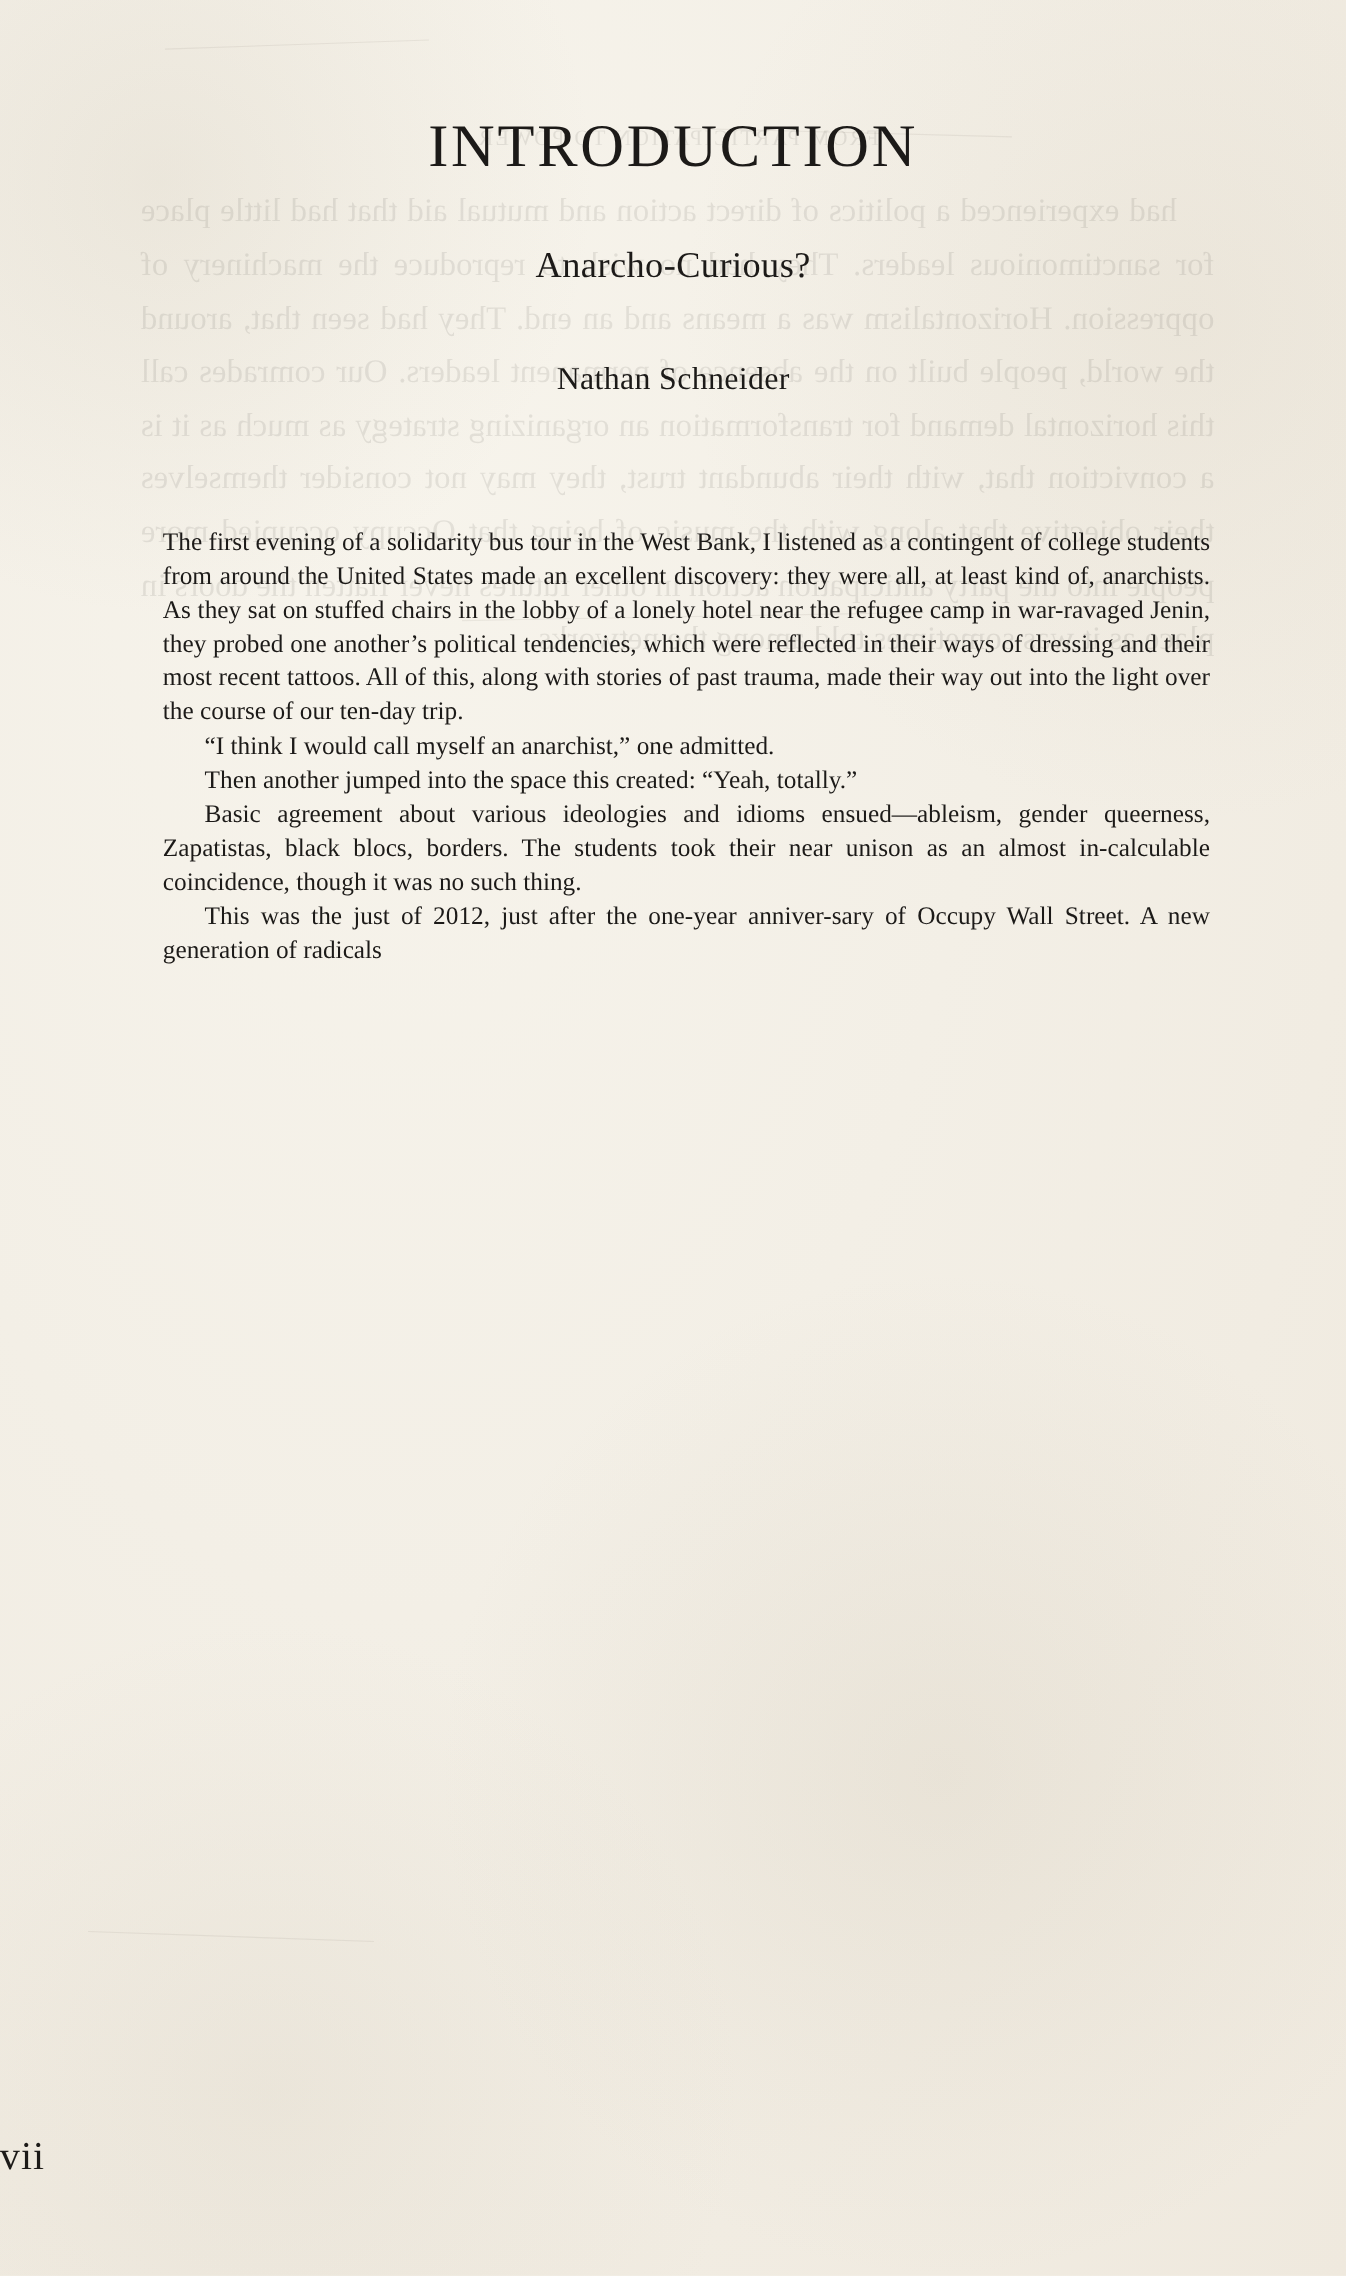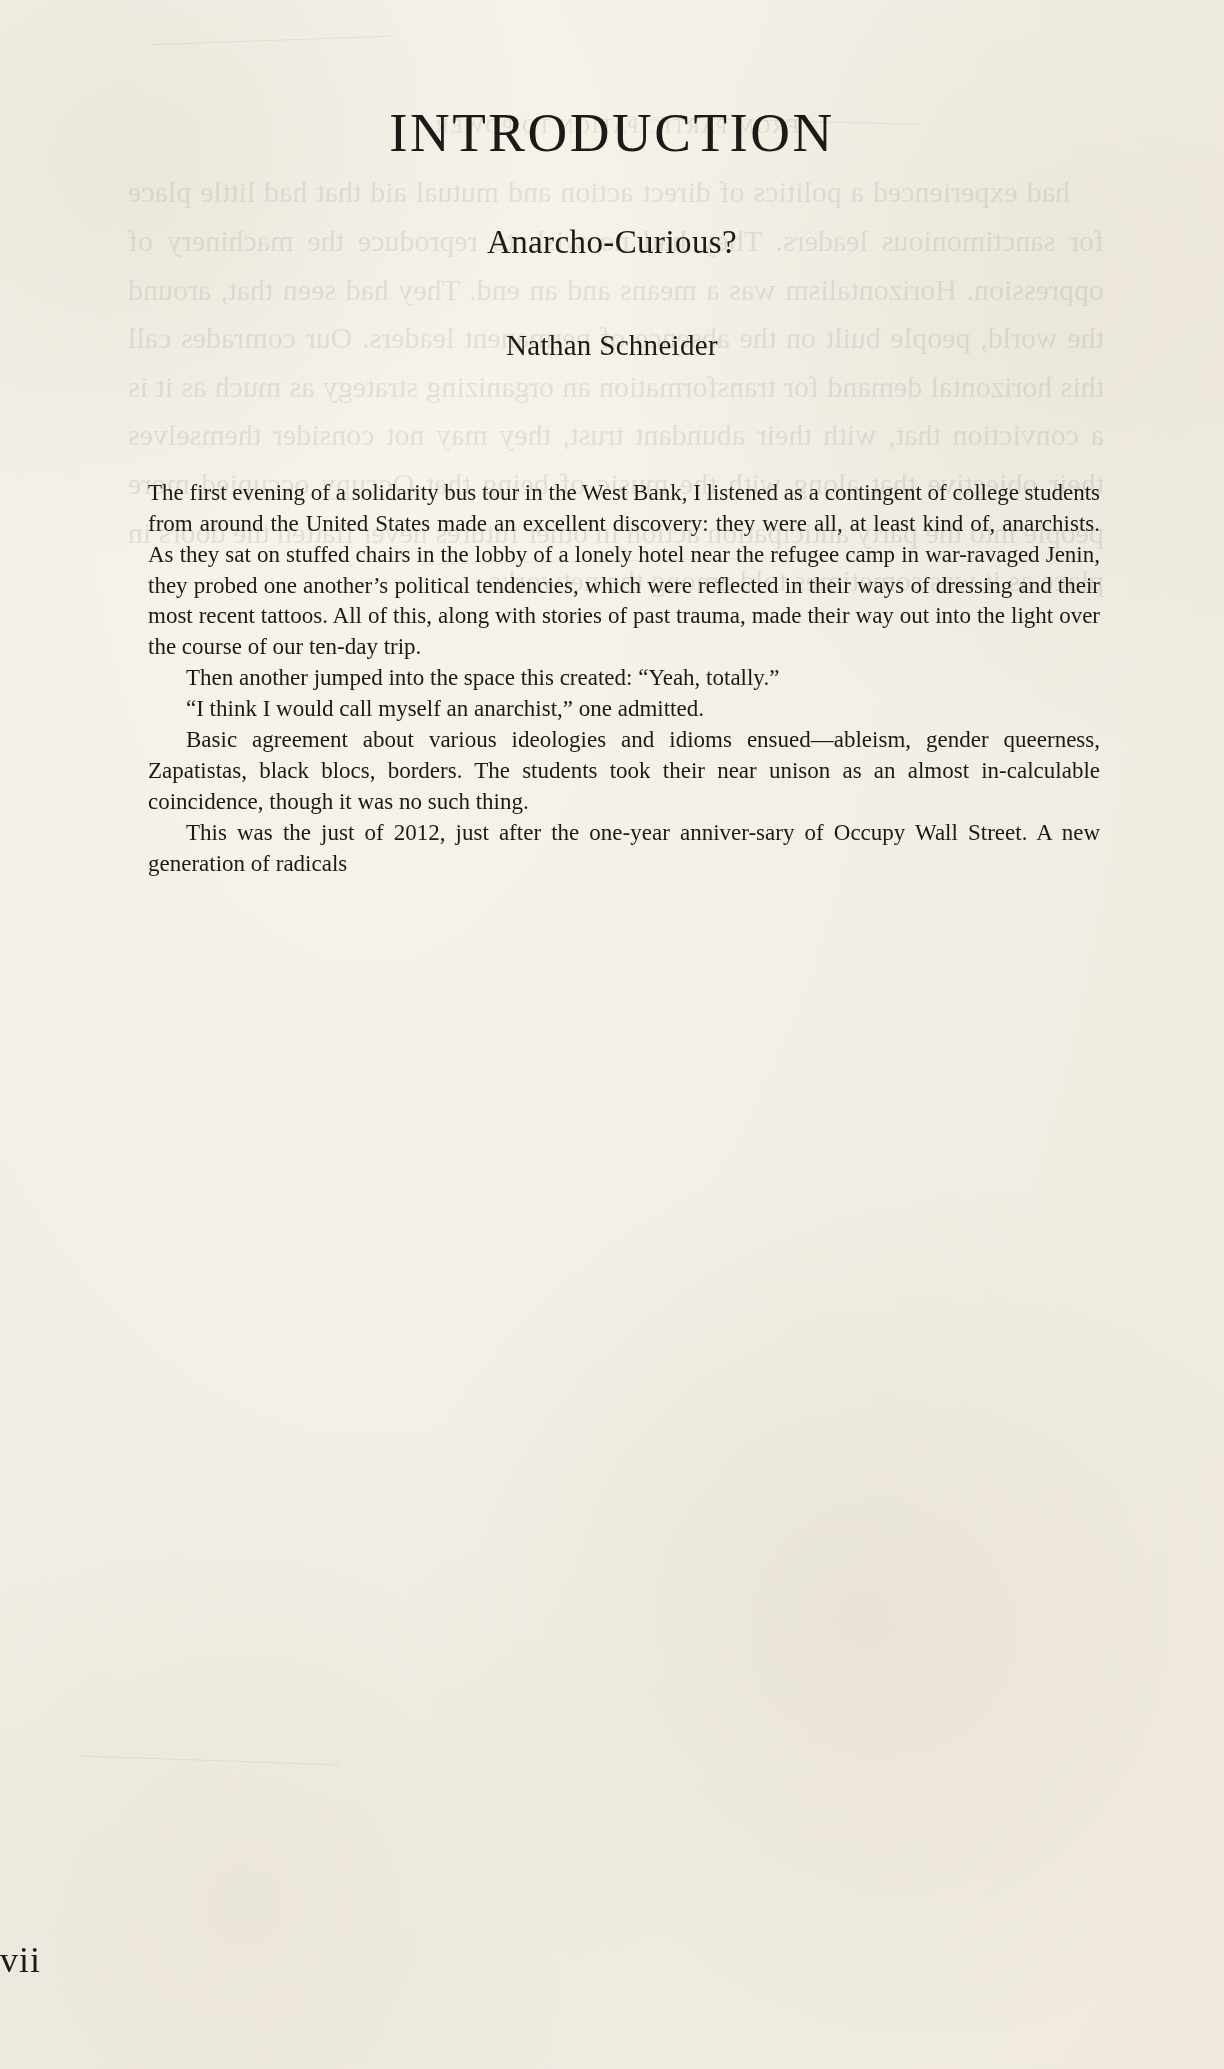--- a/index.html
+++ b/index.html
@@ -132,22 +132,22 @@
   <div class="content">
 
     <div class="title-block">
       <div class="chapter-label">INTRODUCTION</div>
       <div class="chapter-title">Anarcho-Curious?</div>
       <div class="author">Nathan Schneider</div>
     </div>
 
     <div class="body-text">
       <p class="first">The first evening of a solidarity bus tour in the West Bank, I listened as a contingent of college students from around the United States made an excellent discovery: they were all, at least kind of, anarchists. As they sat on stuffed chairs in the lobby of a lonely hotel near the refugee camp in war-ravaged Jenin, they probed one another’s political tendencies, which were reflected in their ways of dressing and their most recent tattoos. All of this, along with stories of past trauma, made their way out into the light over the course of our ten-day trip.</p>
+      <p>“I think I would call myself an anarchist,” one admitted.</p>
       <p>Then another jumped into the space this created: “Yeah, totally.”</p>
-      <p>“I think I would call myself an anarchist,” one admitted.</p>
       <p>Basic agreement about various ideologies and idioms ensued—ableism, gender queerness, Zapatistas, black blocs, borders. The students took their near unison as an almost in-calculable coincidence, though it was no such thing.</p>
       <p>This was the just of 2012, just after the one-year anniver-sary of Occupy Wall Street. A new generation of radicals</p>
     </div>
 
   </div>
 
   <div class="folio">vii</div>
 </div>
 
 </body></html>

